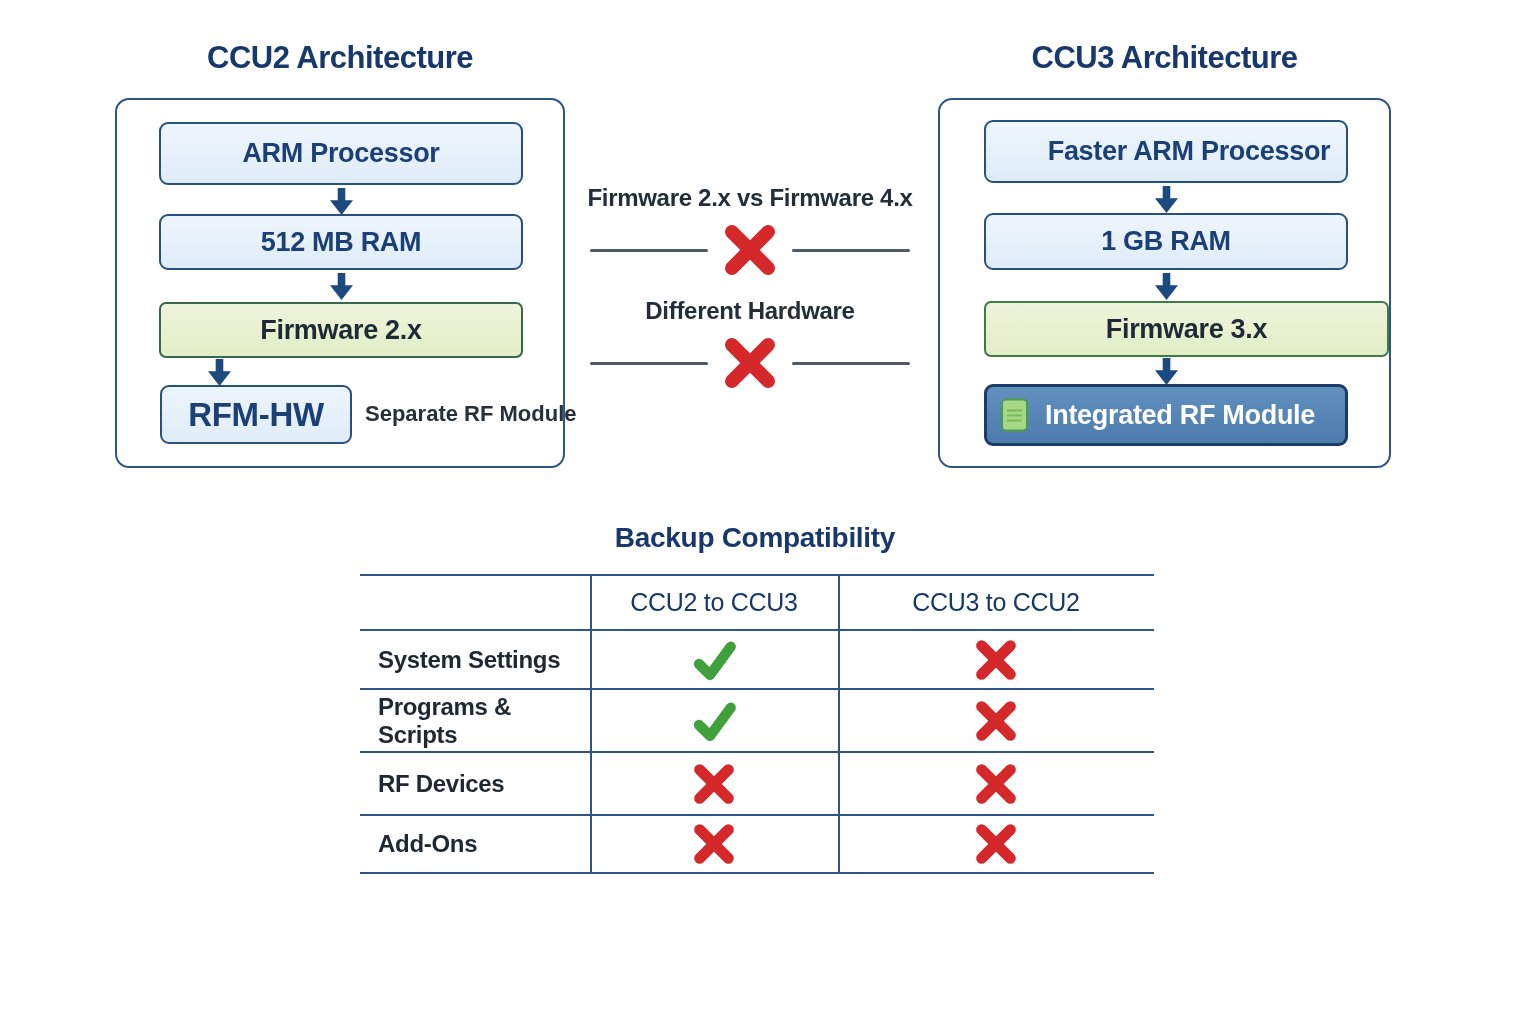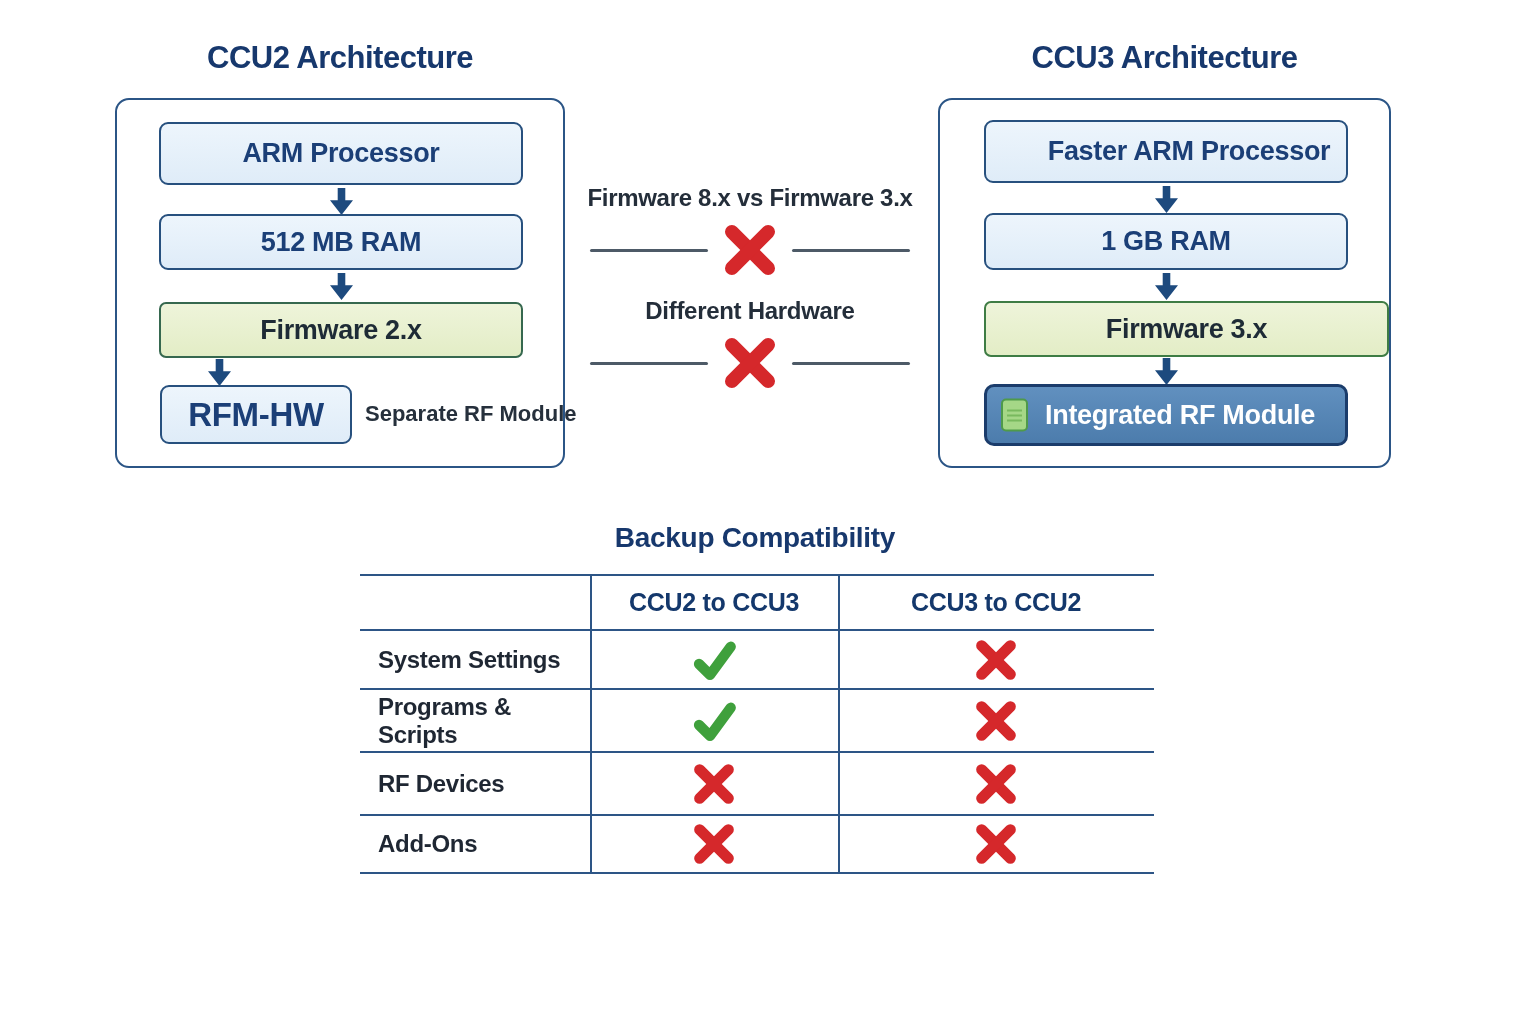--- a/index.html
+++ b/index.html
@@ -64,21 +64,21 @@
   .compat-table{position:absolute;left:360px;top:574px;width:794px;border-top:2px solid var(--table-line);}
   .t-row{display:grid;grid-template-columns:230px 248px 316px;border-bottom:2px solid var(--table-line);}
   .t-row.header{height:55px;}
   .t-row.r1{height:59px;}
   .t-row.r2{height:63px;}
   .t-row.r3{height:63px;}
   .t-row.r4{height:58px;}
   .t-cell{display:flex;align-items:center;justify-content:center;}
   .t-cell.label{justify-content:flex-start;padding-left:18px;font-size:24px;font-weight:600;
     color:var(--label-text);letter-spacing:-0.3px;}
-  .t-cell.head{font-size:25px;font-weight:700;color:#14386c;letter-spacing:-0.3px;}
+  .t-cell.head{font-size:25px;font-weight:400;color:#14386c;letter-spacing:-0.3px;}
   .v-line{position:absolute;top:0;bottom:0;width:2px;background:var(--table-line);}
   .v-line.v1{left:230px;}
   .v-line.v2{left:478px;}
   .t-cell .mark{width:46px;height:46px;}
 
   .mark{display:inline-block;}
   .mark svg{display:block;width:100%;height:100%;}
   .mark.check{color:var(--check-green);}
   .mark.cross{color:var(--cross-red);}
 </style>
@@ -121,21 +121,21 @@
         </svg>
     </div>
 
     <div class="arch-box small-box" style="left:43px;top:285px;width:192px;height:59px;">
       <span class="box-text">RFM-HW</span>
     </div>
 
     <div class="side-note" style="left:248px;top:301px;">Separate RF Module</div>
   </div>
 
-  <div class="mid-label" style="top:184px;">Firmware 8.x vs Firmware 3.x</div>
+  <div class="mid-label" style="top:184px;">Firmware 2.x vs Firmware 4.x</div>
 
   <div class="mid-divider" style="top:220px;">
     <div class="line"></div>
     <span class="mark cross">
         <svg viewBox="0 0 40 40">
           <line x1="7.5" y1="7.5" x2="32.5" y2="32.5" stroke="currentColor" stroke-width="9.5" stroke-linecap="round"></line>
           <line x1="32.5" y1="7.5" x2="7.5" y2="32.5" stroke="currentColor" stroke-width="9.5" stroke-linecap="round"></line>
         </svg>
       </span>
     <div class="line"></div>
@@ -181,21 +181,21 @@
     <div class="arch-box green" style="left:44px;top:201px;width:405px;height:56px;border-color:#3e7c44;">
       <span class="box-text">Firmware 3.x</span>
     </div>
 
     <div class="arrow" style="left:214px;top:258px;">
       <svg viewBox="0 0 24 27">
           <path d="M8.2 0 h7.6 v12.2 h7.7 L12 27 L0.5 12.2 h7.7 Z" fill="#1d4a7e"></path>
         </svg>
     </div>
 
-    <div class="arch-box rfmodule" style="left:44px;top:284px;width:364px;height:62px;border-radius:10px;">
+    <div class="arch-box rfmodule" style="left:44px;top:284px;width:364px;height:62px;">
       <span class="rf-icon">
           <i></i>
           <i></i>
           <i></i>
         </span>
       <span class="box-text">Integrated RF Module</span>
     </div>
   </div>
 
   <div class="table-title">Backup Compatibility</div>

